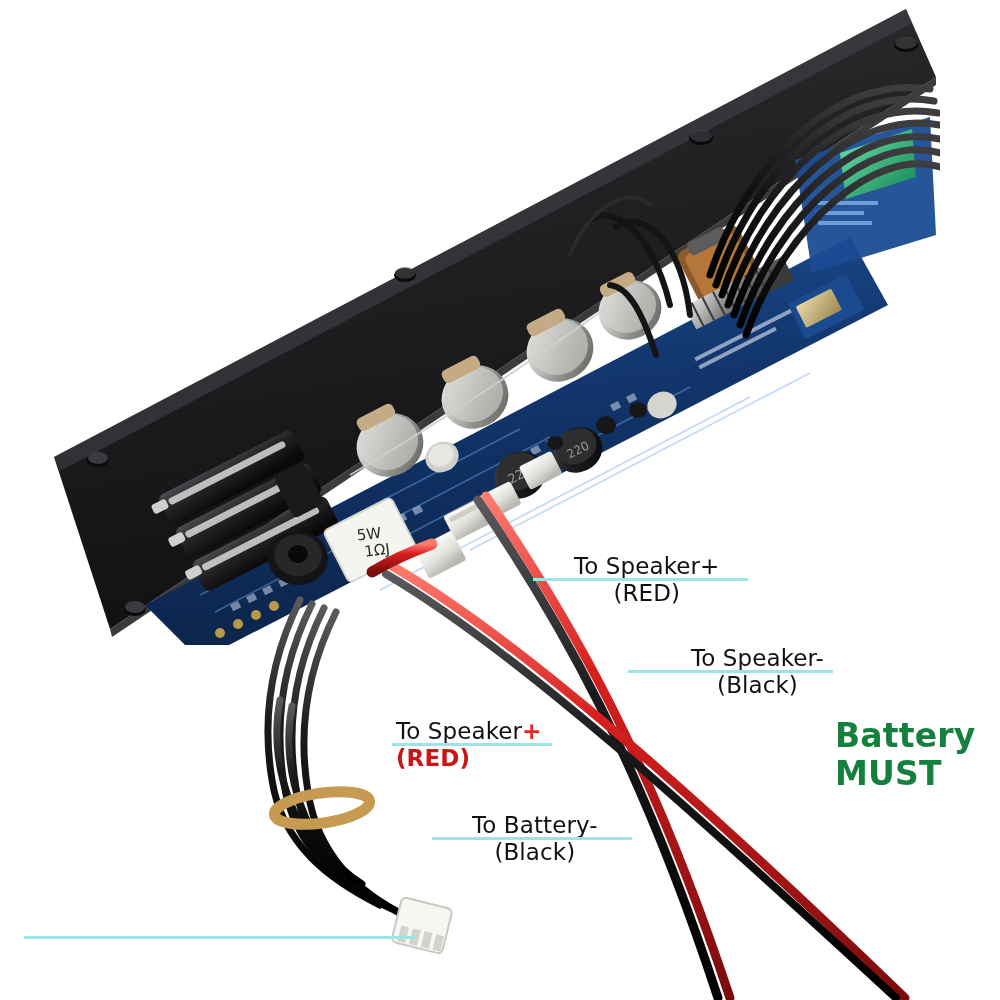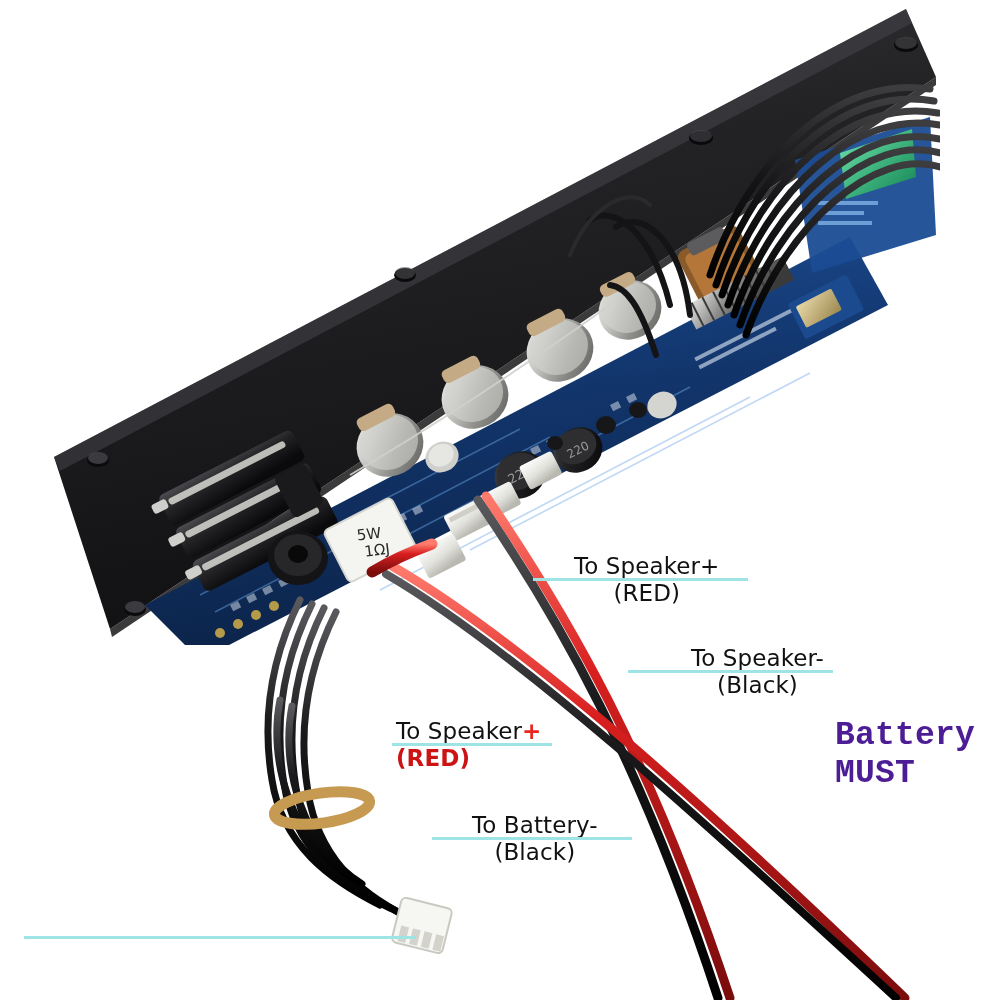--- a/index.html
+++ b/index.html
@@ -37,26 +37,25 @@
   .rule{
     position:absolute;
     height:3px;
     background:#9fe4e4;
   }
   .redplus{color:#e8251f;font-weight:bold;}
   .redparen{color:#cc1414;font-weight:bold;}
 
   .warn{
     position:absolute;
-    color:#4c1d95;
+    color:#15803d;
     font-weight:bold;
     font-size:33px;
     line-height:1.16;
     letter-spacing:.2px;
-    font-family:Liberation Mono, monospace;
   }
   .warn span{display:block;}
 </style>
 </head>
 <body>
 
 <div id="stage">
 
   <div class="faceplate">
     <svg class="plate-svg" width="890" height="640" viewBox="0 0 890 640" xmlns="http://www.w3.org/2000/svg">

